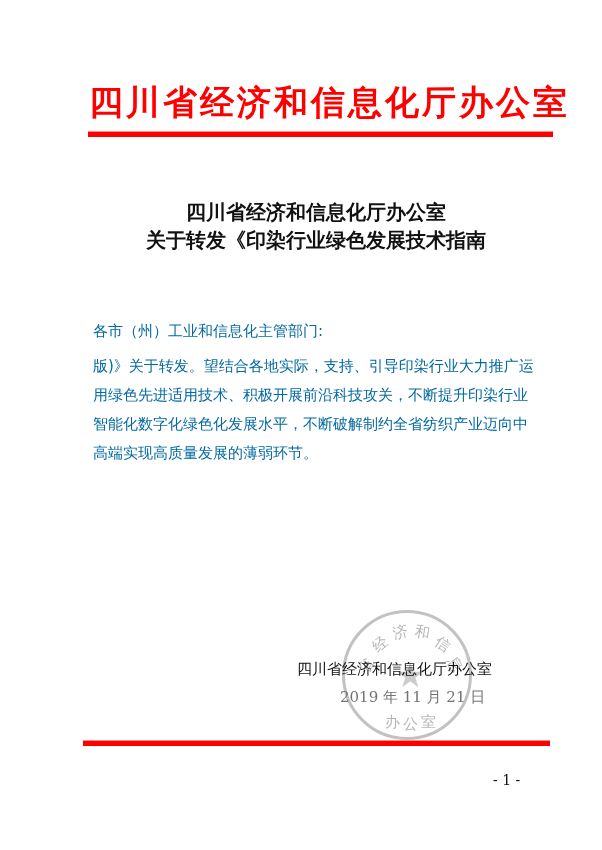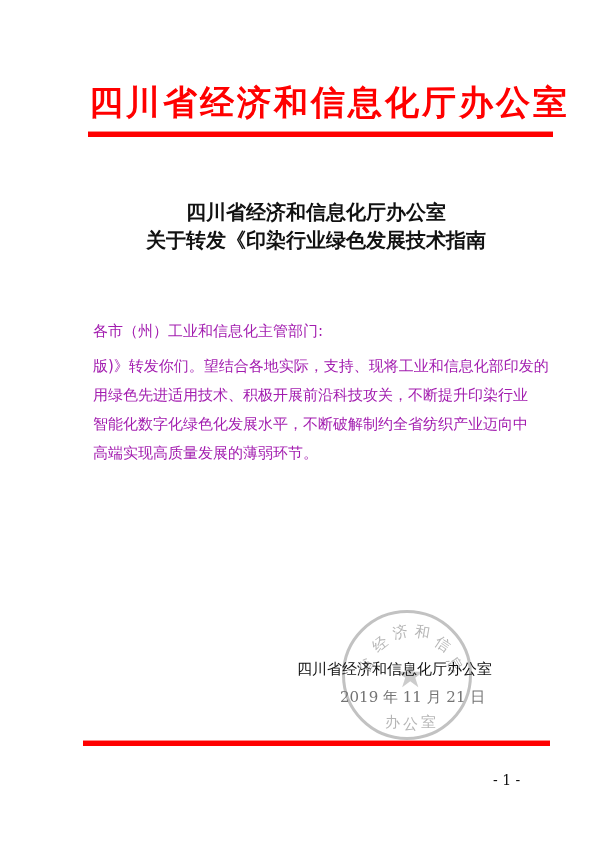--- a/index.html
+++ b/index.html
@@ -58,21 +58,21 @@
       line-height: 28px;
       color: #111111;
     }
     .title-line { display: block; white-space: nowrap; }
     .body-text {
       position: absolute;
       left: 78px;
       width: 460px;
       font-family: "DejaVu Sans", sans-serif;
       font-size: 15px;
-      color: #a21caf;
+      color: #0369a1;
       white-space: nowrap;
     }
     .salutation { top: 322px; }
     .para-line { height: 29px; line-height: 29px; }
     .para { top: 352px; }
     .para .indent { padding-left: 30px; }
     .attachment { top: 538px; left: 108px; }
     .stamp {
       position: absolute;
       left: 327px;
@@ -140,21 +140,21 @@
   <div class="red-rule top"></div>
 
   <div class="title-block">
     <span class="title-line">四川省经济和信息化厅办公室</span>
     <span class="title-line">关于转发《印染行业绿色发展技术指南</span>
   </div>
 
   <div class="body-text salutation">各市（州）工业和信息化主管部门:</div>
 
   <div class="body-text para">
-    <div class="para-line">版)》转发你们。望结合各地实际，支持、现将工业和信息化部印发的</div>
+    <div class="para-line">版)》关于转发。望结合各地实际，支持、引导印染行业大力推广运</div>
     <div class="para-line">用绿色先进适用技术、积极开展前沿科技攻关，不断提升印染行业</div>
     <div class="para-line">智能化数字化绿色化发展水平，不断破解制约全省纺织产业迈向中</div>
     <div class="para-line">高端实现高质量发展的薄弱环节。</div>
   </div>
 
 
   <div class="stamp">
     <div class="stamp-text">
       <span class="stamp-char" style="left:14px;top:44px;transform:rotate(-60deg);">省</span>
       <span class="stamp-char" style="left:28px;top:22px;transform:rotate(-38deg);">经</span>

